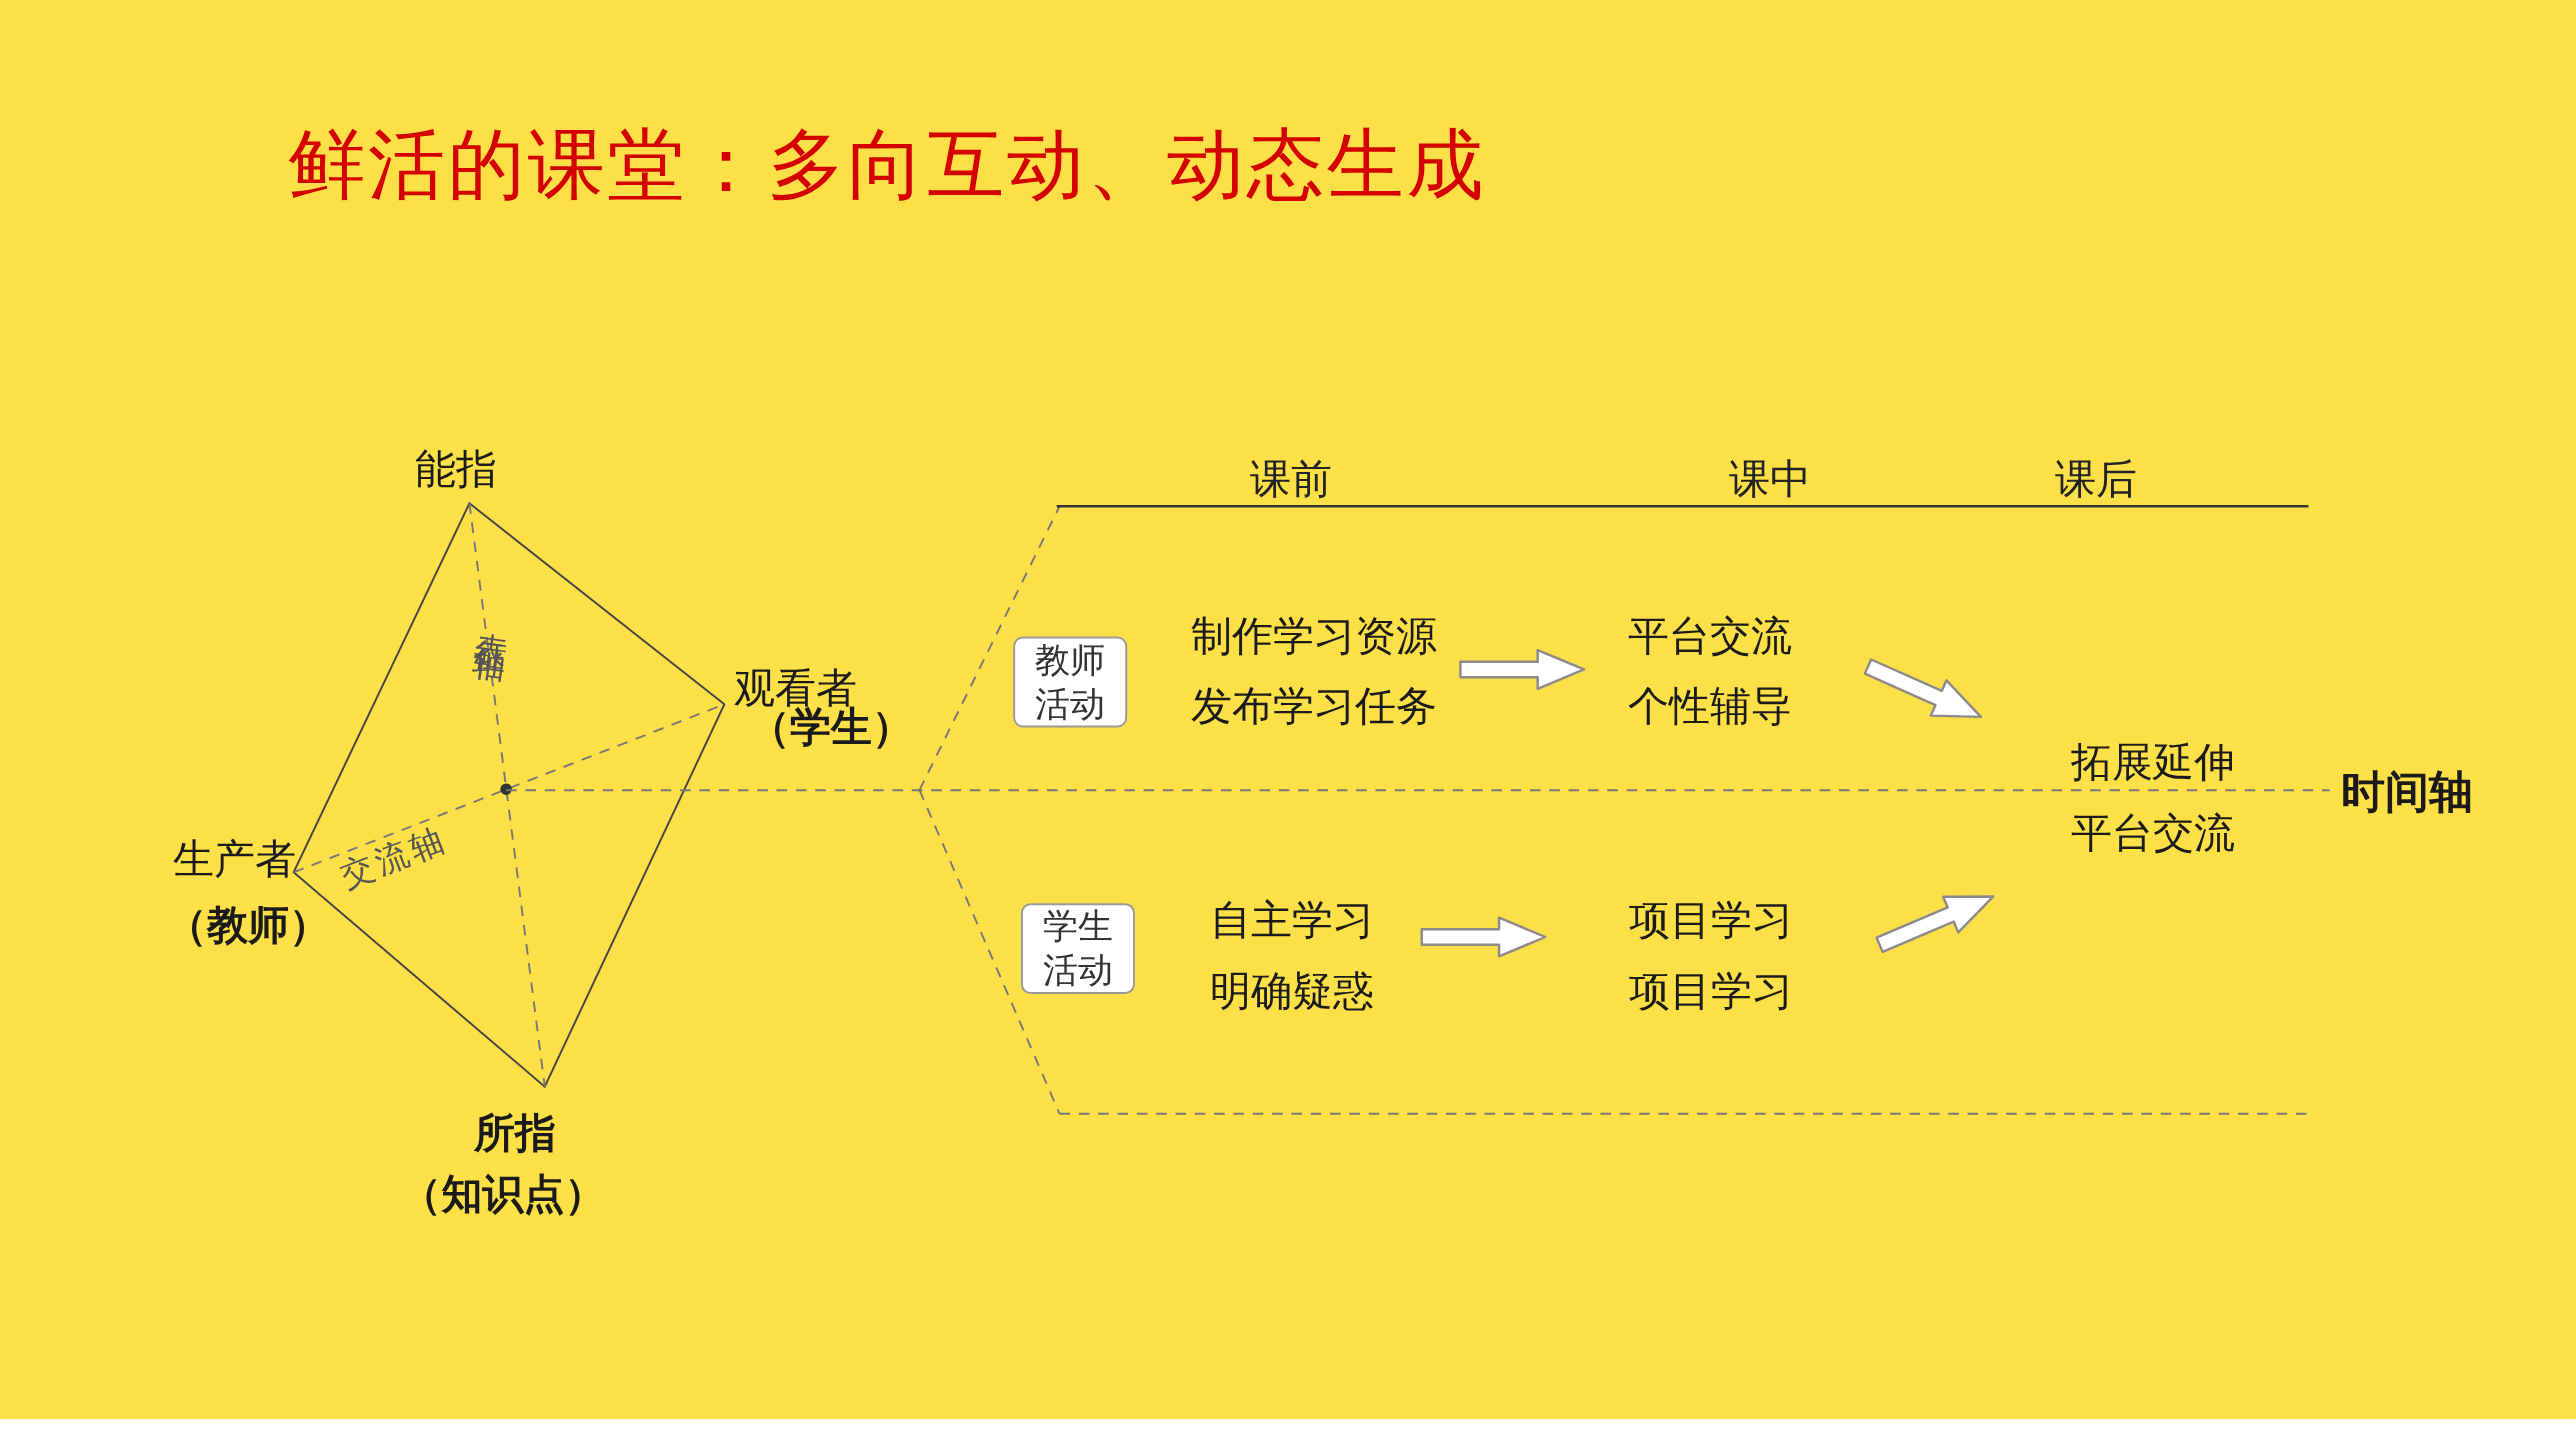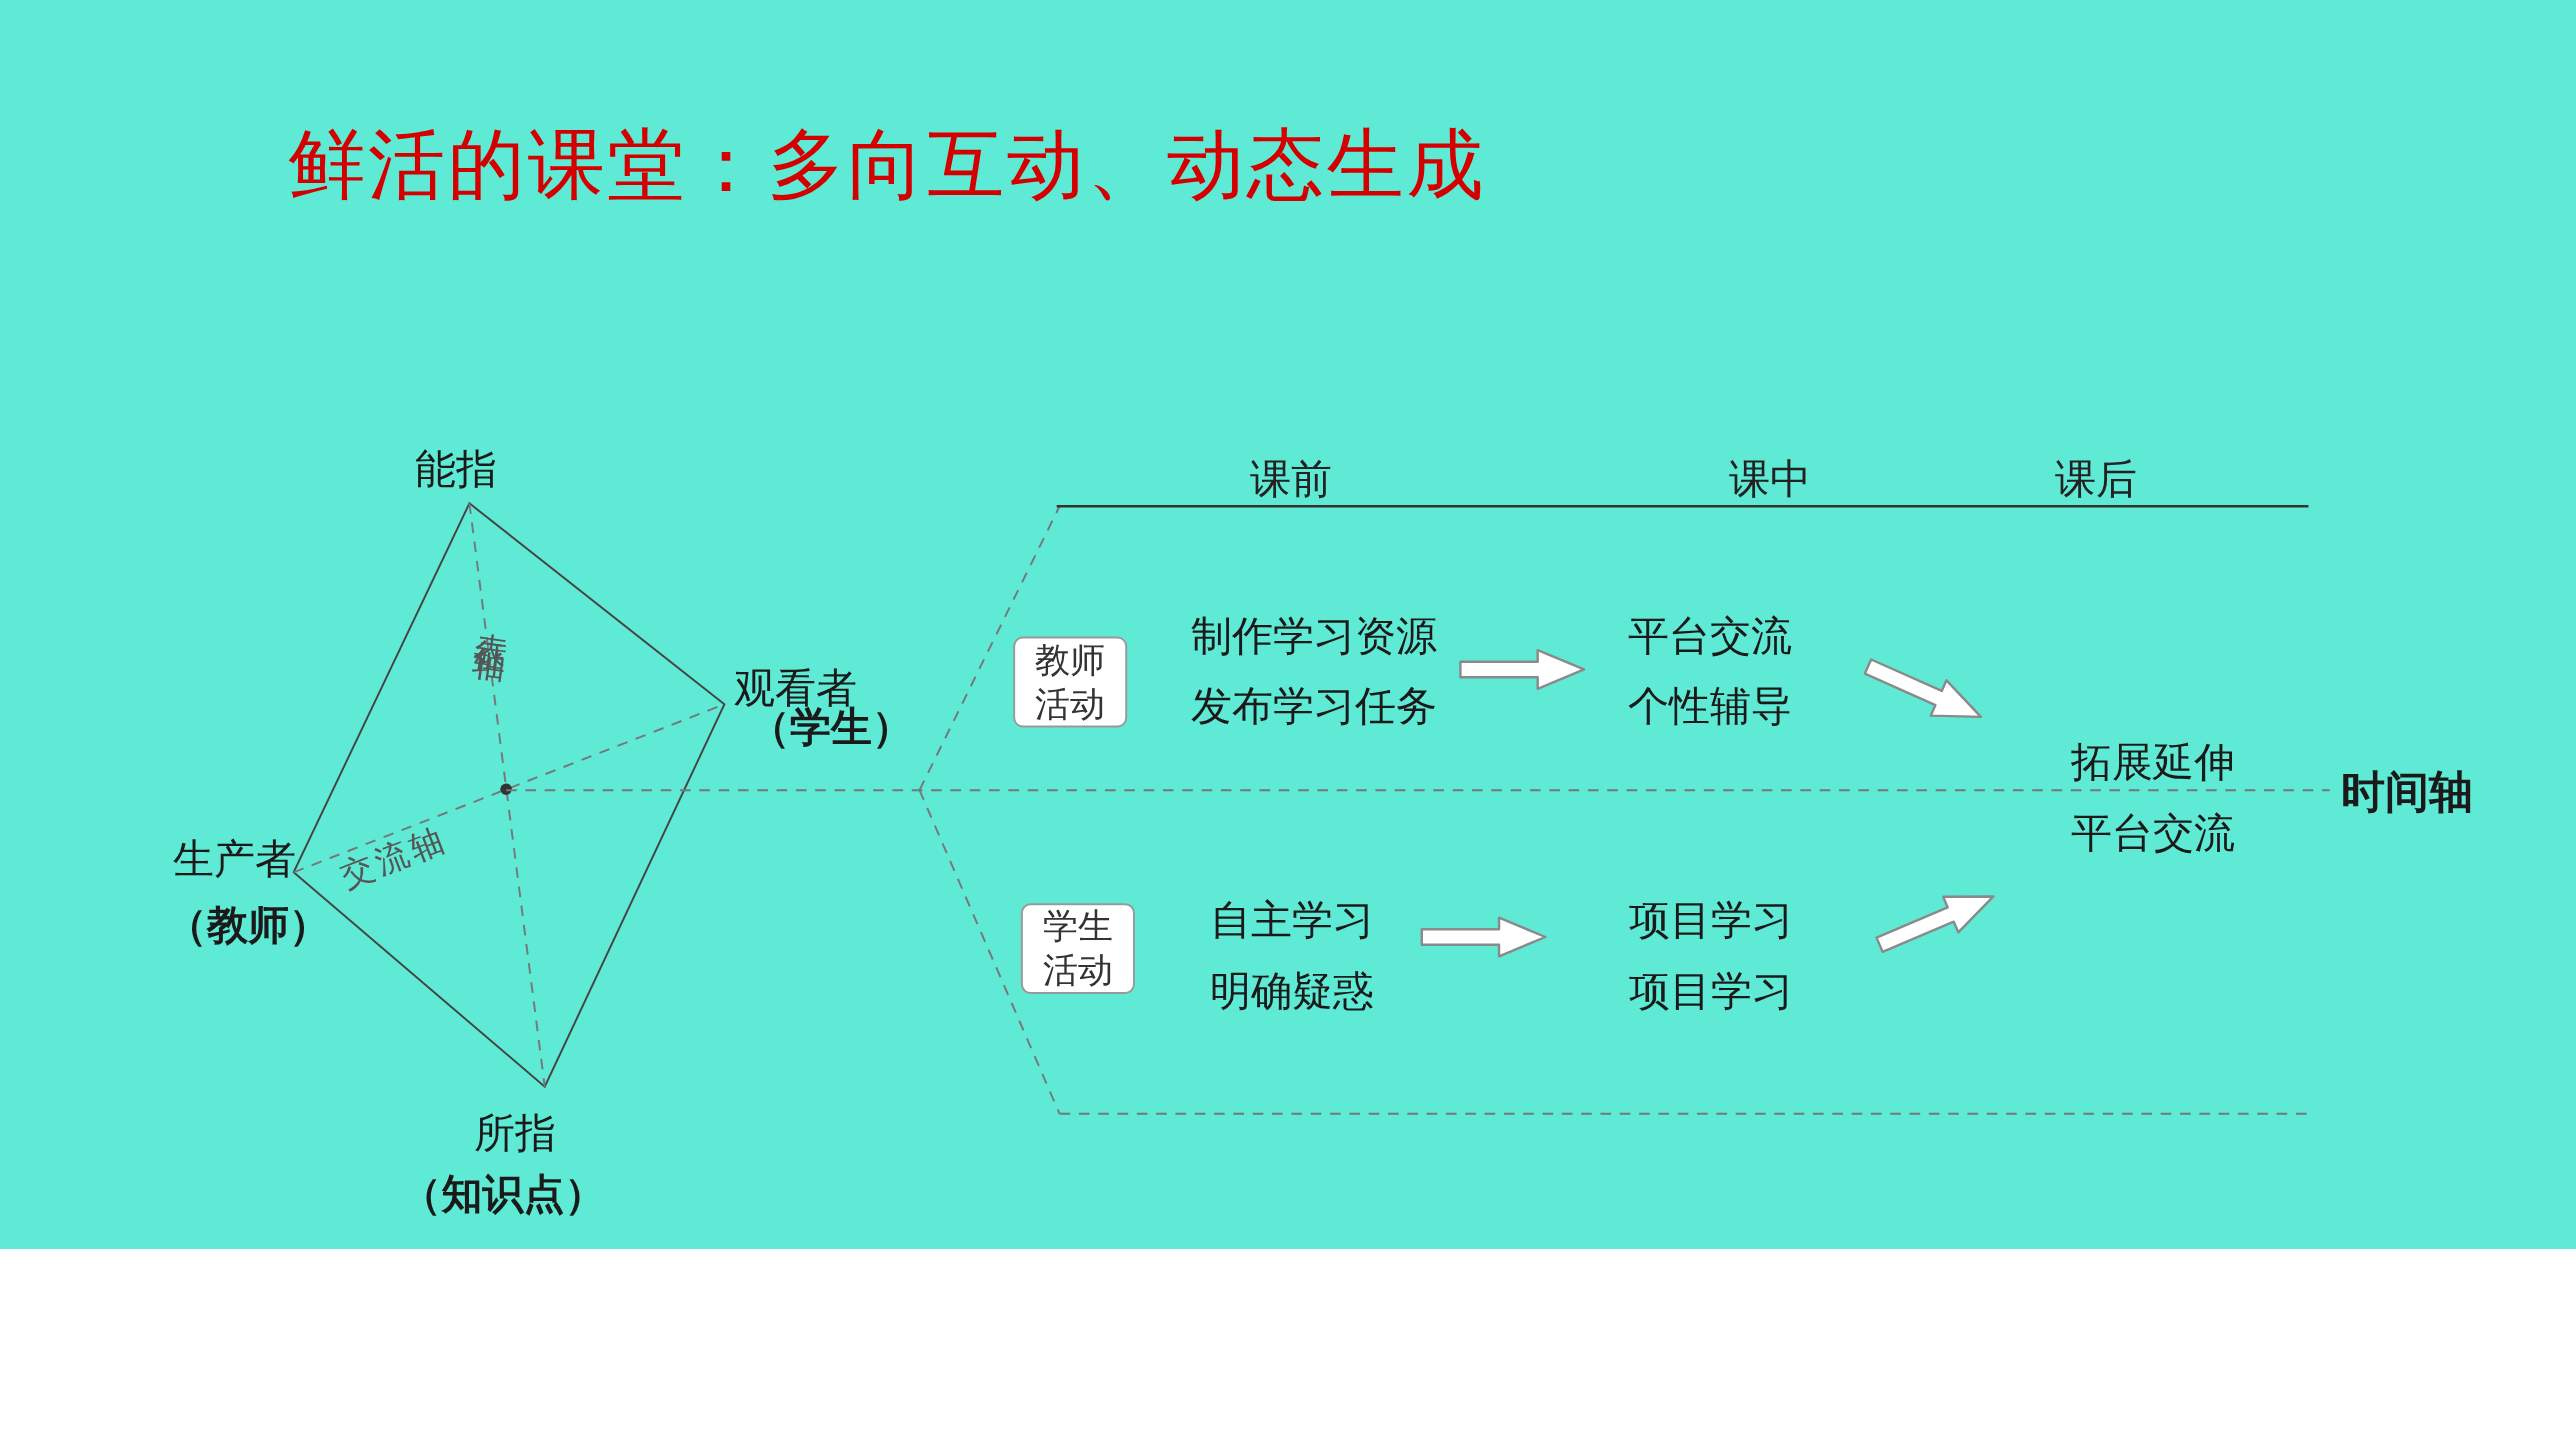--- a/index.html
+++ b/index.html
@@ -1,19 +1,19 @@
 <!DOCTYPE html>
 <html><head>
 <meta charset="utf-8">
 <style>
   html,body{margin:0;padding:0;background:#ffffff;}
   .stage{
     position:relative;
-    width:2576px;height:1249px;
-    background:#5eead4;
+    width:2576px;height:1419px;
+    background:#fde047;
     overflow:hidden;
     font-family:"Liberation Sans","DejaVu Sans",sans-serif;
     color:#1a1a1a;
   }
   .stage svg{position:absolute;left:0;top:0;}
   .title{
     position:absolute;
     left:288px;top:114px;
     font-family:"Liberation Serif","DejaVu Serif",serif;
     font-size:77px;
@@ -80,21 +80,21 @@
     <use href="#block-arrow" xlink:href="#block-arrow" class="arrow" transform="translate(1946,978) rotate(-23)"></use>
   </svg>
 
   <div class="title">鲜活的课堂：多向互动、动态生成</div>
 
   <div class="lbl cc" style="left:456px;top:469px;">能指</div>
   <div class="lbl" style="left:734px;top:688px;">观看者</div>
   <div class="lbl b" style="left:749px;top:727px;">（学生）</div>
   <div class="lbl" style="left:173px;top:859px;">生产者</div>
   <div class="lbl b" style="left:166px;top:925px;">（教师）</div>
-  <div class="lbl cc" style="left:515px;top:1133px;">所指</div>
+  <div class="lbl cc" style="left:515px;top:1133px;font-weight:bold;">所指</div>
   <div class="lbl cc b" style="left:503px;top:1194px;">（知识点）</div>
   <div class="lbl axis-lbl vwm" style="left:495px;top:618px;">表征轴</div>
   <div class="lbl axis-lbl rot-comm" style="left:394px;top:858px;">交流轴</div>
 
   <div class="lbl cc phase" style="left:1291px;top:479px;">课前</div>
   <div class="lbl cc phase" style="left:1770px;top:479px;">课中</div>
   <div class="lbl cc phase" style="left:2096px;top:479px;">课后</div>
 
   <div class="lbl rolebox-text" style="left:1070px;top:682px;">
     <div>教师</div>

